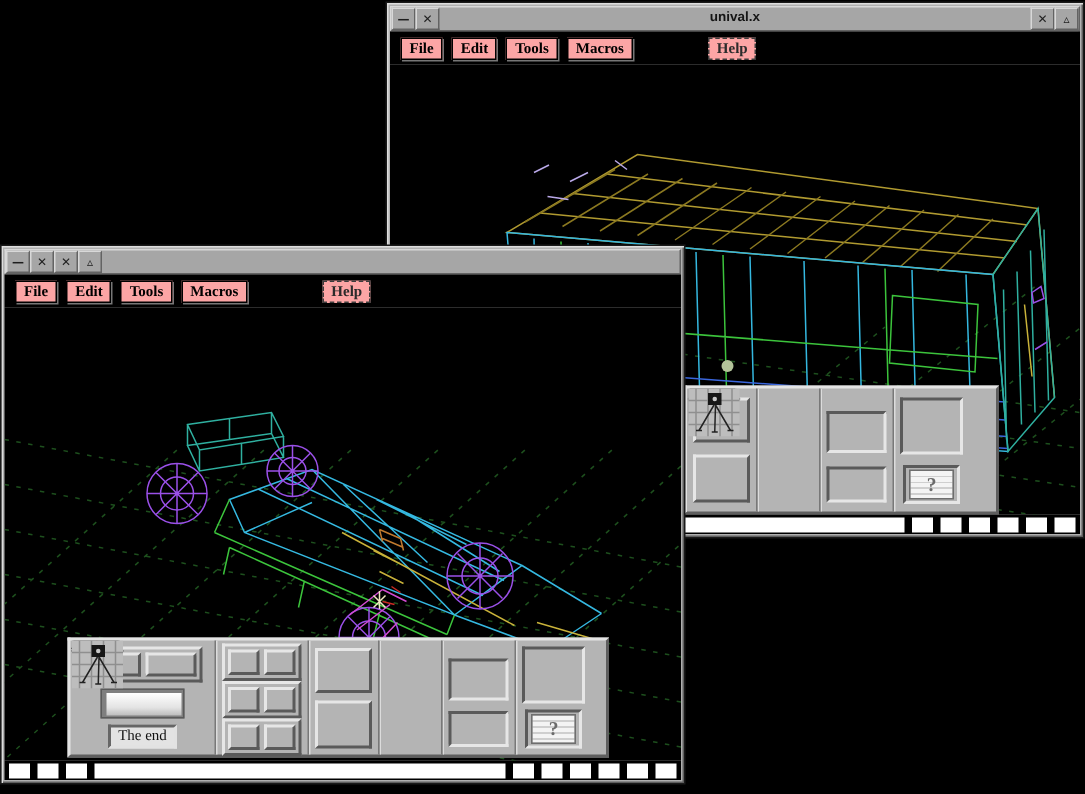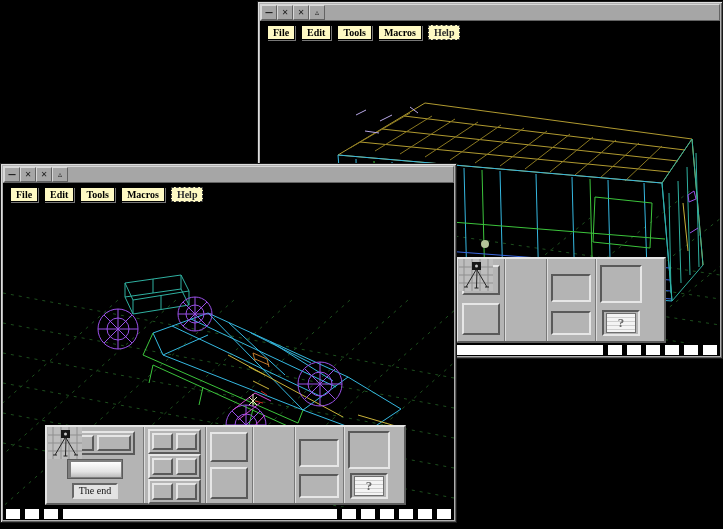--- a/index.html
+++ b/index.html
@@ -12,24 +12,24 @@
           box-shadow:inset 1px 1px 0 #dedede, inset -1px -1px 0 #5f5f5f, 0 0 0 1px #1a1a1a;}
   .titlebar{height:15px;flex:0 0 15px;display:flex;align-items:stretch;background:#a6a6a6;
             border:1px solid;border-color:#d8d8d8 #636363 #636363 #d8d8d8;}
   .tb-btn{width:16px;flex:0 0 16px;background:#a6a6a6;border:1px solid;
           border-color:#d8d8d8 #636363 #636363 #d8d8d8;color:#1d1d1d;
           font:bold 8px "DejaVu Sans",sans-serif;line-height:11px;text-align:center;padding:0;cursor:default;}
   .tb-title{flex:1;text-align:center;font:bold 9px "Liberation Sans",sans-serif;
             color:#151515;line-height:13px;overflow:hidden;}
   .menubar{flex:0 0 22px;height:22px;background:#000;display:flex;gap:6px;
            align-items:center;padding-left:7px;}
-  .menu-btn{background:#fef9c3;border:1px solid #000;box-shadow:1px 1px 0 #777;
+  .menu-btn{background:#fca5a5;border:1px solid #000;box-shadow:1px 1px 0 #777;
             font:bold 10px "Liberation Serif",serif;color:#000;height:15px;
             line-height:13px;padding:0 5px;cursor:default;}
-  .menu-btn.dashed{border:1px dashed #3c3c3c;box-shadow:none;color:#2b2b2b;}
+  .menu-btn.dashed{border:1px dashed #3c3c3c;box-shadow:none;color:#2b2b2b;margin-left:44px;}
   .viewport{position:relative;flex:1;background:#000;overflow:hidden;}
   .viewport svg{position:absolute;left:0;top:0;}
   .bottom-strip{flex:0 0 13px;height:13px;background:#000;display:flex;
                 align-items:center;gap:5px;padding:0 3px;}
   .strip-bar{flex:1;height:10px;background:#fff;}
   .strip-cell{width:14px;height:10px;background:#fff;flex:0 0 14px;}
 
   
   .panel{position:absolute;background:#b4b4b4;display:flex;box-sizing:border-box;
          border:2px solid;border-color:#e4e4e4 #5e5e5e #5e5e5e #e4e4e4;}
@@ -62,20 +62,21 @@
   .or{stroke:var(--wire_orange);} .rd{stroke:var(--accent_red);}
   .lv{stroke:#b9a8e8;}
 </style>
 </head>
 <body>
 
 <div class="window" style="left:258px;top:2px;width:464px;height:356px;z-index:1">
   <div class="titlebar">
     <button class="tb-btn">—</button>
     <button class="tb-btn">✕</button>
+    <div class="tb-title">unival.x</div>
     <button class="tb-btn">✕</button>
     <button class="tb-btn">▵</button>
   </div>
   <div class="menubar">
     <button class="menu-btn">File</button>
     <button class="menu-btn">Edit</button>
     <button class="menu-btn">Tools</button>
     <button class="menu-btn">Macros</button>
     <button class="menu-btn dashed">Help</button>
   </div>

